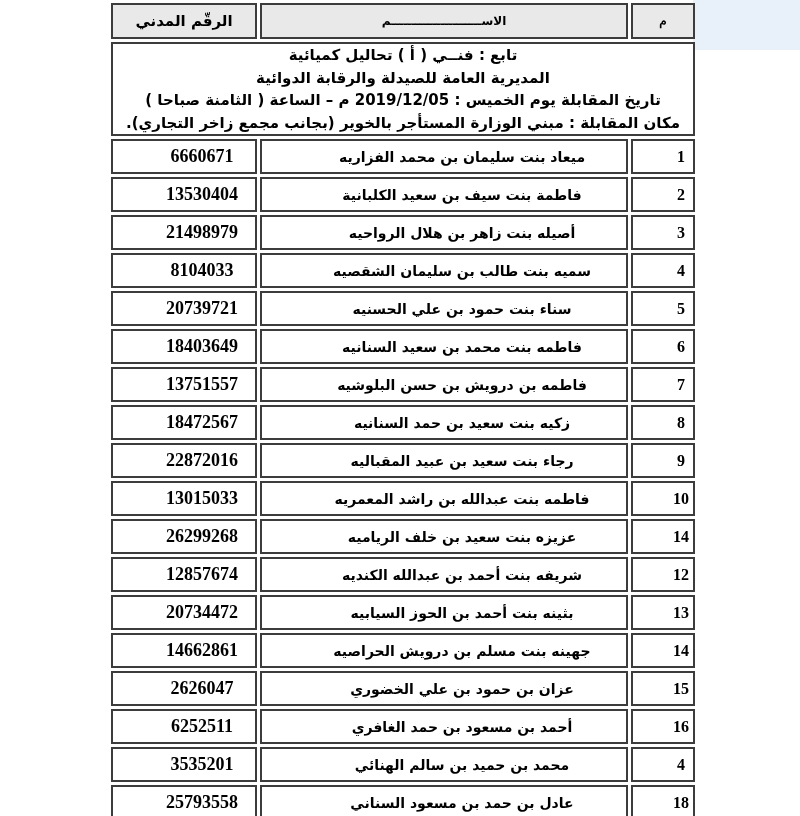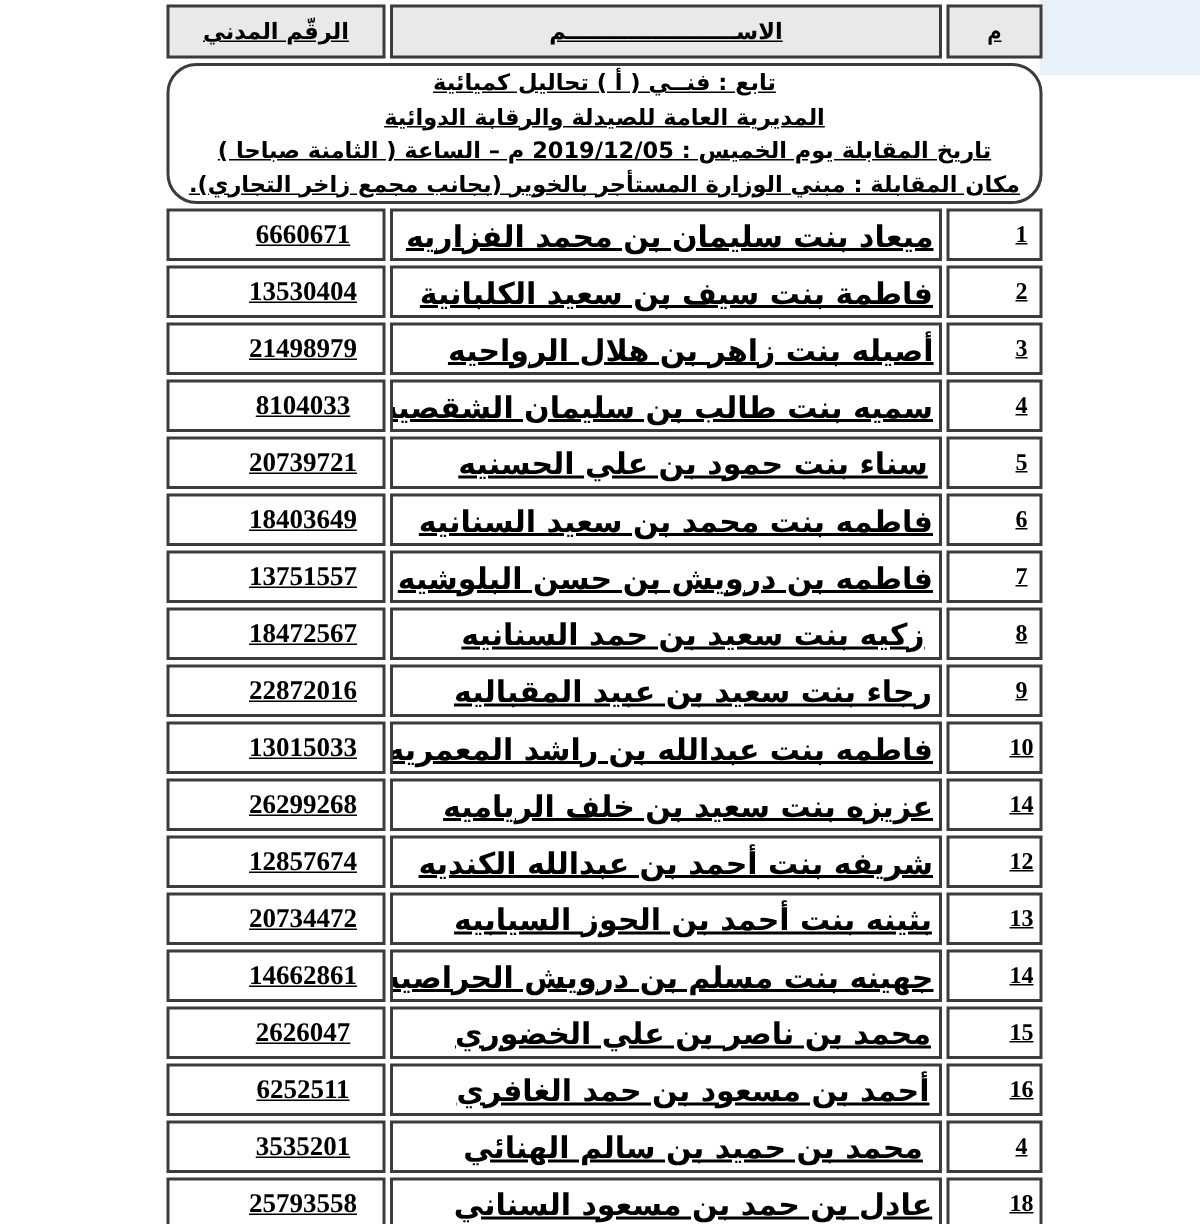--- a/index.html
+++ b/index.html
@@ -36,43 +36,41 @@
     direction: rtl;
   }
   table.tbl td {
     border: 2px solid #3c3c3c;
     background: #ffffff;
     text-align: center;
     vertical-align: middle;
     padding: 0 4px;
     overflow: hidden;
     white-space: nowrap;
-    text-decoration: underline;
   }
   tr.head td {
     background: #e9e9e9;
     height: 32px;
     font-weight: bold;
-    font-size: 15px;
+    font-size: 12px;
   }
   td.info-cell {
     height: 88px;
     font-weight: bold;
     font-size: 15px;
     line-height: 22.5px;
     white-space: normal;
-    border-radius: 20px;
   }
   tr.data-row td {
     height: 31px;
     padding-left: 40px;
   }
   .name-cell {
     font-weight: bold;
-    font-size: 20px;
+    font-size: 14px;
   }
   .num {
     font-family: "Liberation Serif", "DejaVu Serif", serif;
     font-weight: bold;
   }
   td.serial-cell {
     font-size: 16px;
   }
   td.civil-cell {
     font-size: 18px;
@@ -185,21 +183,21 @@
     </tr>
 
     <tr class="data-row">
       <td class="serial-cell num">14</td>
       <td class="name-cell">جهينه بنت مسلم بن درويش الحراصيه</td>
       <td class="civil-cell num">14662861</td>
     </tr>
 
     <tr class="data-row">
       <td class="serial-cell num">15</td>
-      <td class="name-cell">محمد بن ناصر بن علي الخضوري</td>
+      <td class="name-cell">عزان بن حمود بن علي الخضوري</td>
       <td class="civil-cell num">2626047</td>
     </tr>
 
     <tr class="data-row">
       <td class="serial-cell num">16</td>
       <td class="name-cell">أحمد بن مسعود بن حمد الغافري</td>
       <td class="civil-cell num">6252511</td>
     </tr>
 
     <tr class="data-row">

